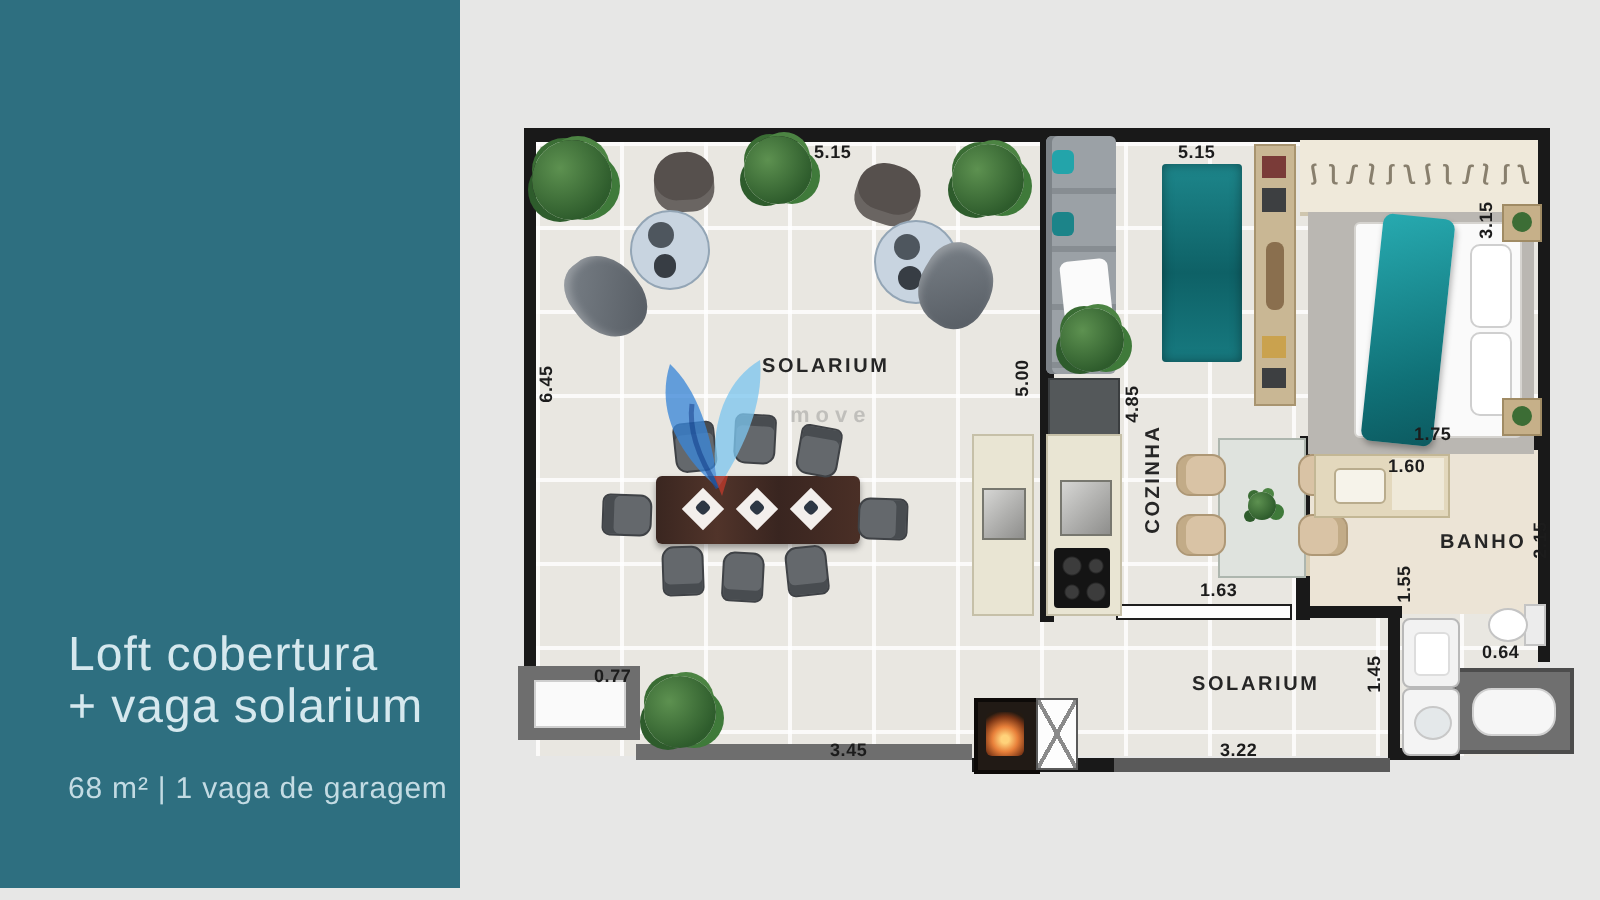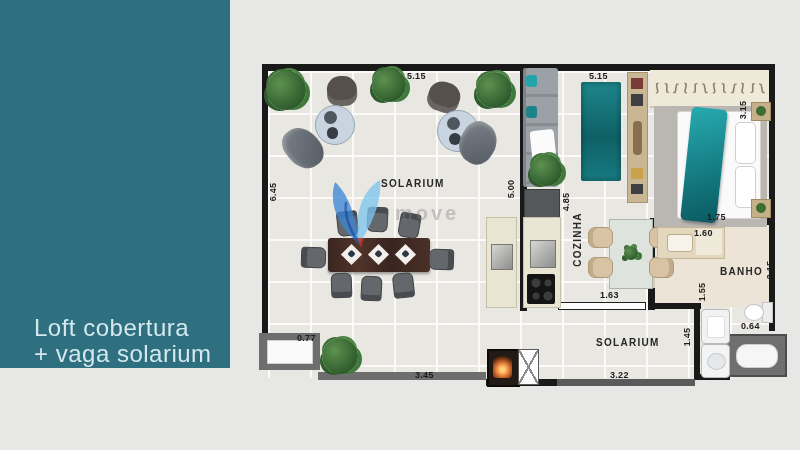--- a/index.html
+++ b/index.html
@@ -1,20 +1,20 @@
 <!DOCTYPE html>
 <html><head>
 <meta charset="utf-8">
 <style>
   html,body{margin:0;padding:0;background:#cfcfcf;}
   .canvas{position:relative;width:800px;height:450px;background:#e7e7e6;overflow:hidden;
           font-family:"Liberation Sans",sans-serif;}
   .abs{position:absolute;}
   
-  .sidebar{position:absolute;left:0;top:0;width:230px;height:368px;background:#2e6f80;}
+  .sidebar{position:absolute;left:0;top:0;width:230px;height:444px;background:#2e6f80;}
   .sb-title{position:absolute;left:34px;top:315px;color:#d5e8ee;font-size:24px;line-height:26px;
             font-weight:400;letter-spacing:.5px;}
   .sb-sub{position:absolute;left:34px;top:386px;color:#c3dbe3;font-size:15px;letter-spacing:.4px;}
   
   .wall{position:absolute;background:#191919;}
   .floor{position:absolute;background-color:#e9e7e1;
          background-image:linear-gradient(rgba(255,255,255,.8) 2px,transparent 2px),
                           linear-gradient(90deg,rgba(255,255,255,.8) 2px,transparent 2px);
          background-size:42px 42px;}
   .dim{position:absolute;font-size:9px;font-weight:bold;color:#1c1c1c;letter-spacing:.3px;white-space:nowrap;}
@@ -35,32 +35,33 @@
   .armchair{position:absolute;background:#56504d;border-radius:45% 45% 38% 38%;
             box-shadow:inset 0 -6px 0 rgba(255,255,255,.12);}
   .placemat{position:absolute;width:15px;height:15px;background:#f3efec;transform:rotate(45deg);}
   .placemat::after{content:"";position:absolute;left:4px;top:4px;width:6px;height:6px;background:#2d3744;border-radius:2px;}
   .sink{position:absolute;background:linear-gradient(135deg,#d6d6d4,#8e8e8c);border:1px solid #77776f;}
   .sill{position:absolute;background:#fdfdfd;border:1px solid #1e1e1e;}
   .parapet{position:absolute;background:#6e6e6e;}
   .hangers{position:absolute;display:flex;justify-content:space-around;align-items:center;
            color:#887f6d;font-size:11px;font-weight:bold;}
   .hangers span{display:inline-block;line-height:1;}
-  .wm-word{position:absolute;font-size:20px;font-weight:bold;color:rgba(125,125,125,.38);letter-spacing:3px;}
+  .wm-word{position:absolute;font-size:11px;font-weight:bold;color:rgba(125,125,125,.38);letter-spacing:3px;}
 </style>
 </head>
 <body>
 
 <div class="canvas">
 
   <div class="sidebar">
     <div class="sb-title">
       <div>Loft cobertura</div>
       <div>+ vaga solarium</div>
     </div>
+    <div class="sb-sub">68 m² | 1 vaga de garagem</div>
   </div>
 
   <div class="floor" style="left:268px;top:71px;width:501px;height:307px;"></div>
 
   <div class="abs" style="left:655px;top:225px;width:114px;height:82px;background:#ece4d6;"></div>
 
   <div class="wall" style="left:262px;top:64px;width:513px;height:7px;"></div>
   <div class="wall" style="left:262px;top:64px;width:6px;height:277px;"></div>
   <div class="wall" style="left:769px;top:64px;width:6px;height:267px;"></div>
   <div class="wall" style="left:520px;top:64px;width:7px;height:247px;"></div>

